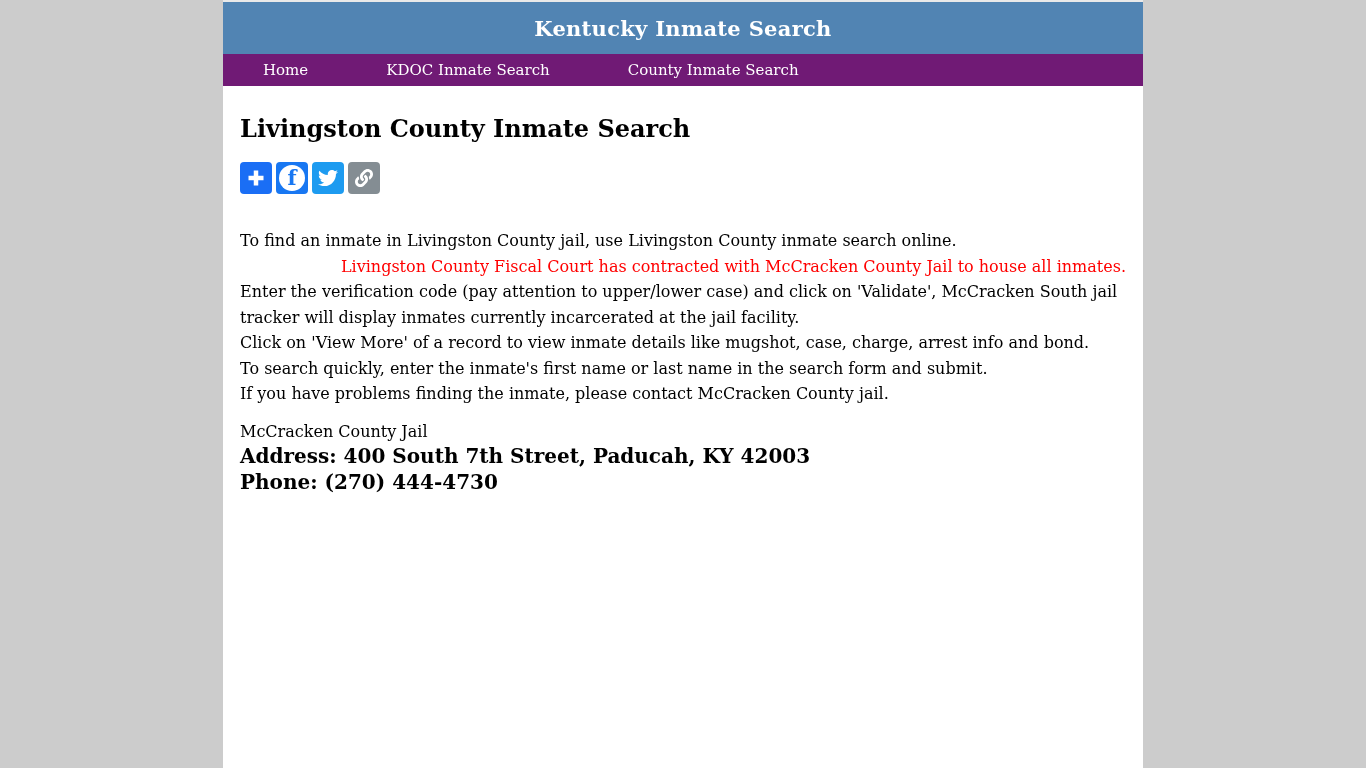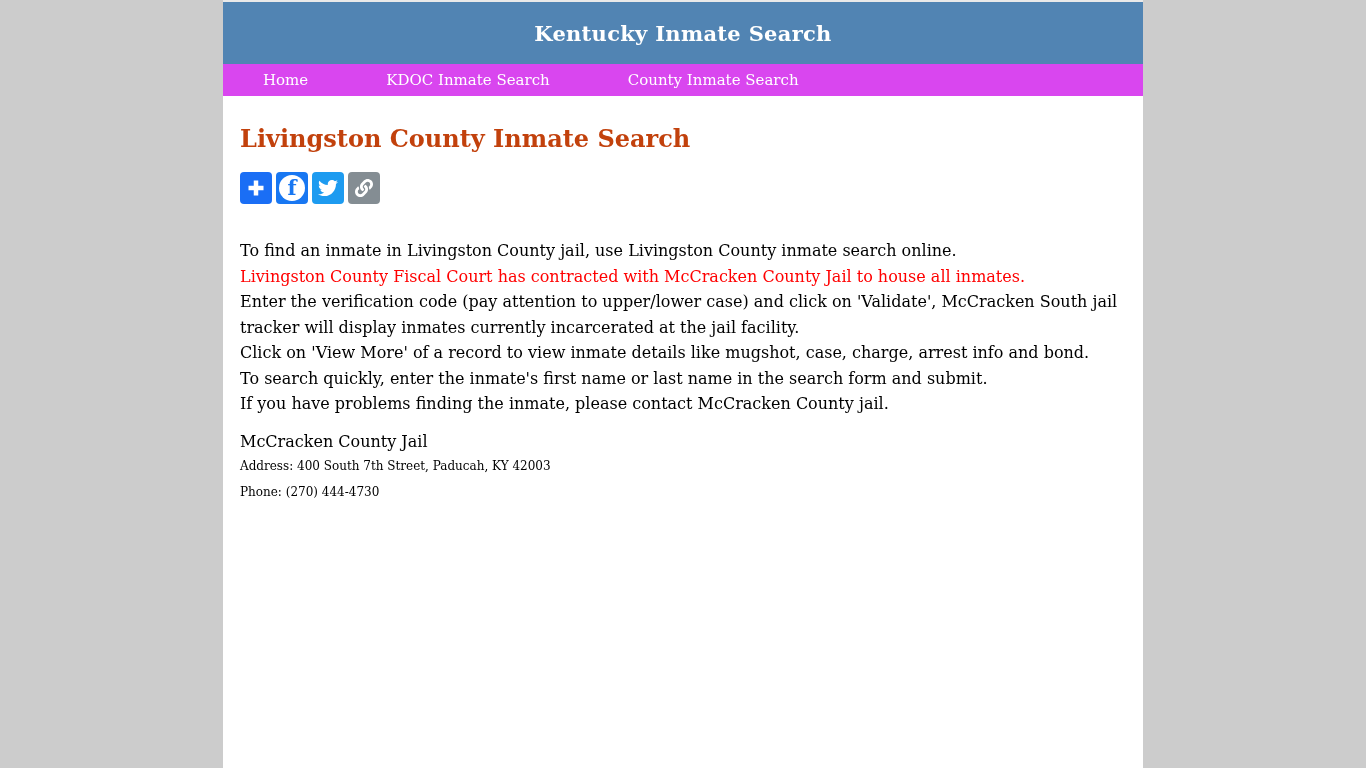--- a/index.html
+++ b/index.html
@@ -10,21 +10,21 @@
   }
   .page {
     width: 920px;
     margin: 0 auto;
     background: #ffffff;
     min-height: 768px;
     border-top: 2px solid #e9e9e9;
   }
   
   .site-header {
-    height: 62px;
+    height: 52px;
     background: #5184b3;
     display: flex;
     align-items: center;
     justify-content: center;
   }
   .site-title {
     color: #ffffff;
     font-size: 21px;
     font-weight: bold;
     letter-spacing: .3px;
@@ -46,21 +46,21 @@
     white-space: nowrap;
   }
   
   .content {
     padding: 28px 17px 40px 17px;
     color: #000000;
   }
   h1.page-heading {
     font-size: 24px;
     font-weight: bold;
-    color: #c2410c;
+    color: #000000;
     margin-bottom: 19px;
   }
   .share-row {
     display: flex;
     gap: 4px;
     margin-bottom: 34px;
   }
   .share-btn {
     width: 32px;
     height: 32px;
@@ -78,35 +78,35 @@
     background: #ffffff;
     color: #1877f2;
     font-weight: bold;
     font-size: 21px;
     line-height: 25px;
     text-align: center;
     font-family: "DejaVu Serif", serif;
     overflow: hidden;
   }
   .para { font-size: 16px; line-height: 25.5px; }
-  .para.red { color: #ff0000; }
+  .para.red { color: #ff0000; text-align: right; }
   .jail-block { margin-top: 12px; }
   .jail-name { font-size: 16px; font-weight: normal; line-height: 25.5px; margin-top: 6px; }
-  .jail-line { font-size: 12px; line-height: 25.5px; }
+  .jail-line { font-size: 20px; line-height: 25.5px; font-weight: bold; }
 </style>
 </head>
 <body>
 
 <div class="page">
 
   <header class="site-header" style="background-color: rgb(81, 132, 179);">
     <div class="site-title">Kentucky Inmate Search</div>
   </header>
 
-  <nav class="site-nav" style="background-color: #d946ef;">
+  <nav class="site-nav" style="background-color: #701a75;">
     <a class="nav-link">Home</a>
     <a class="nav-link">KDOC Inmate Search</a>
     <a class="nav-link">County Inmate Search</a>
   </nav>
 
   <main class="content">
 
     <h1 class="page-heading">Livingston County Inmate Search</h1>
 
     <div class="share-row">

